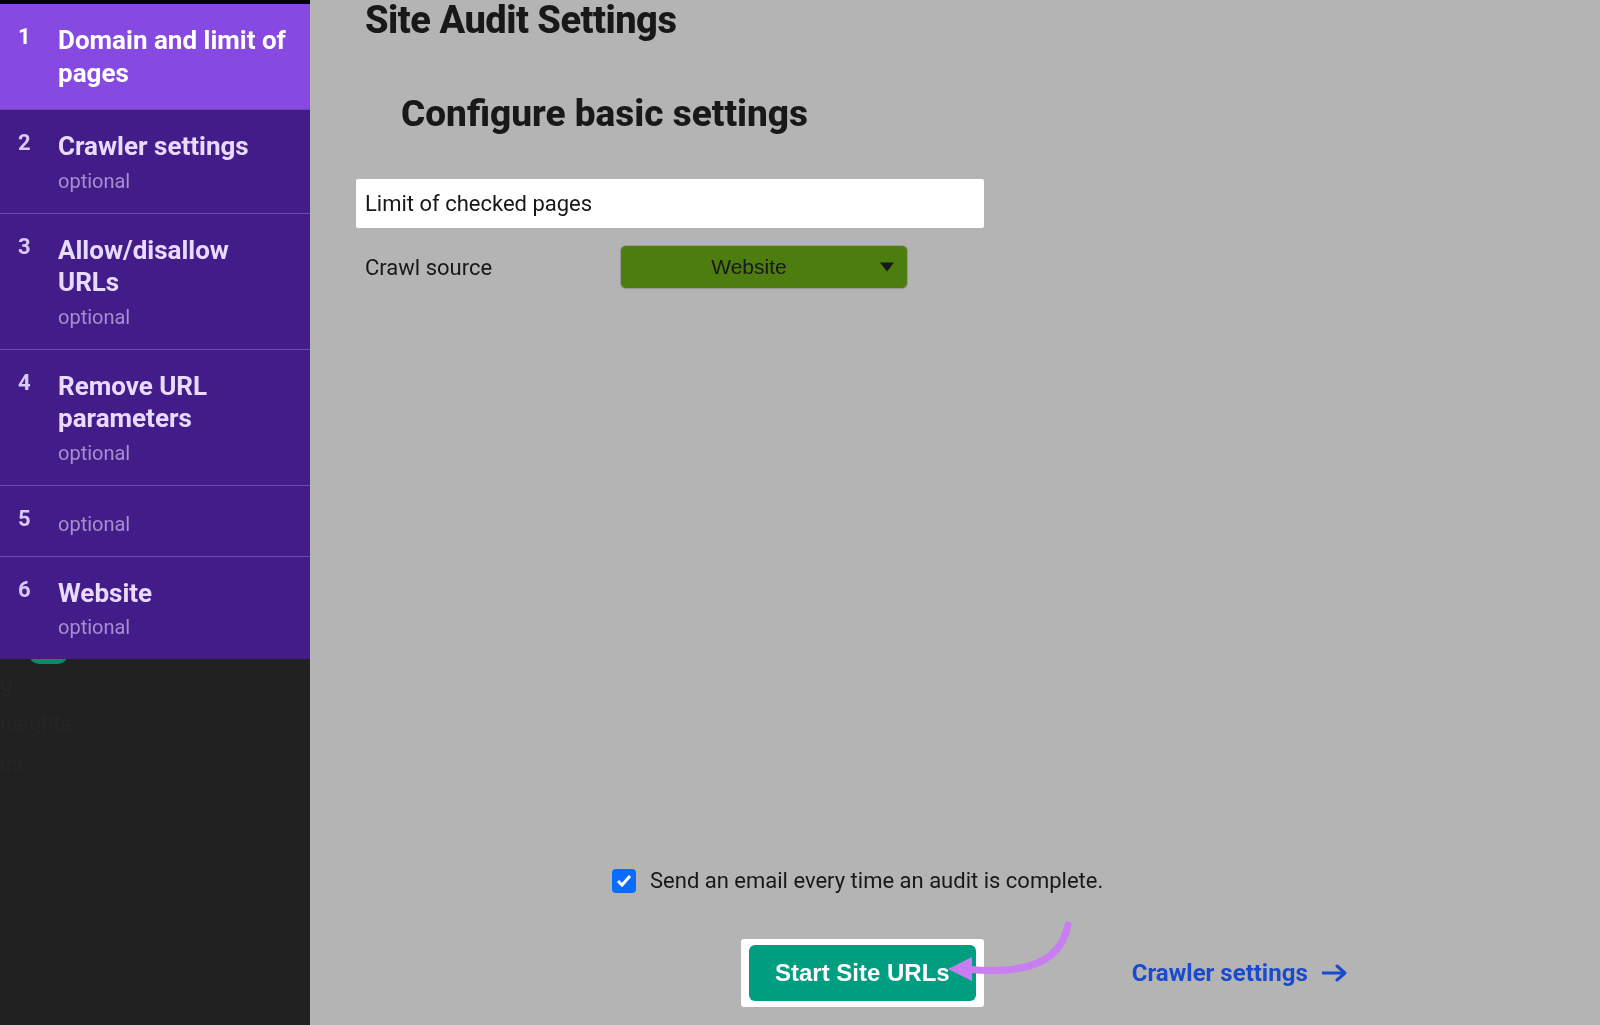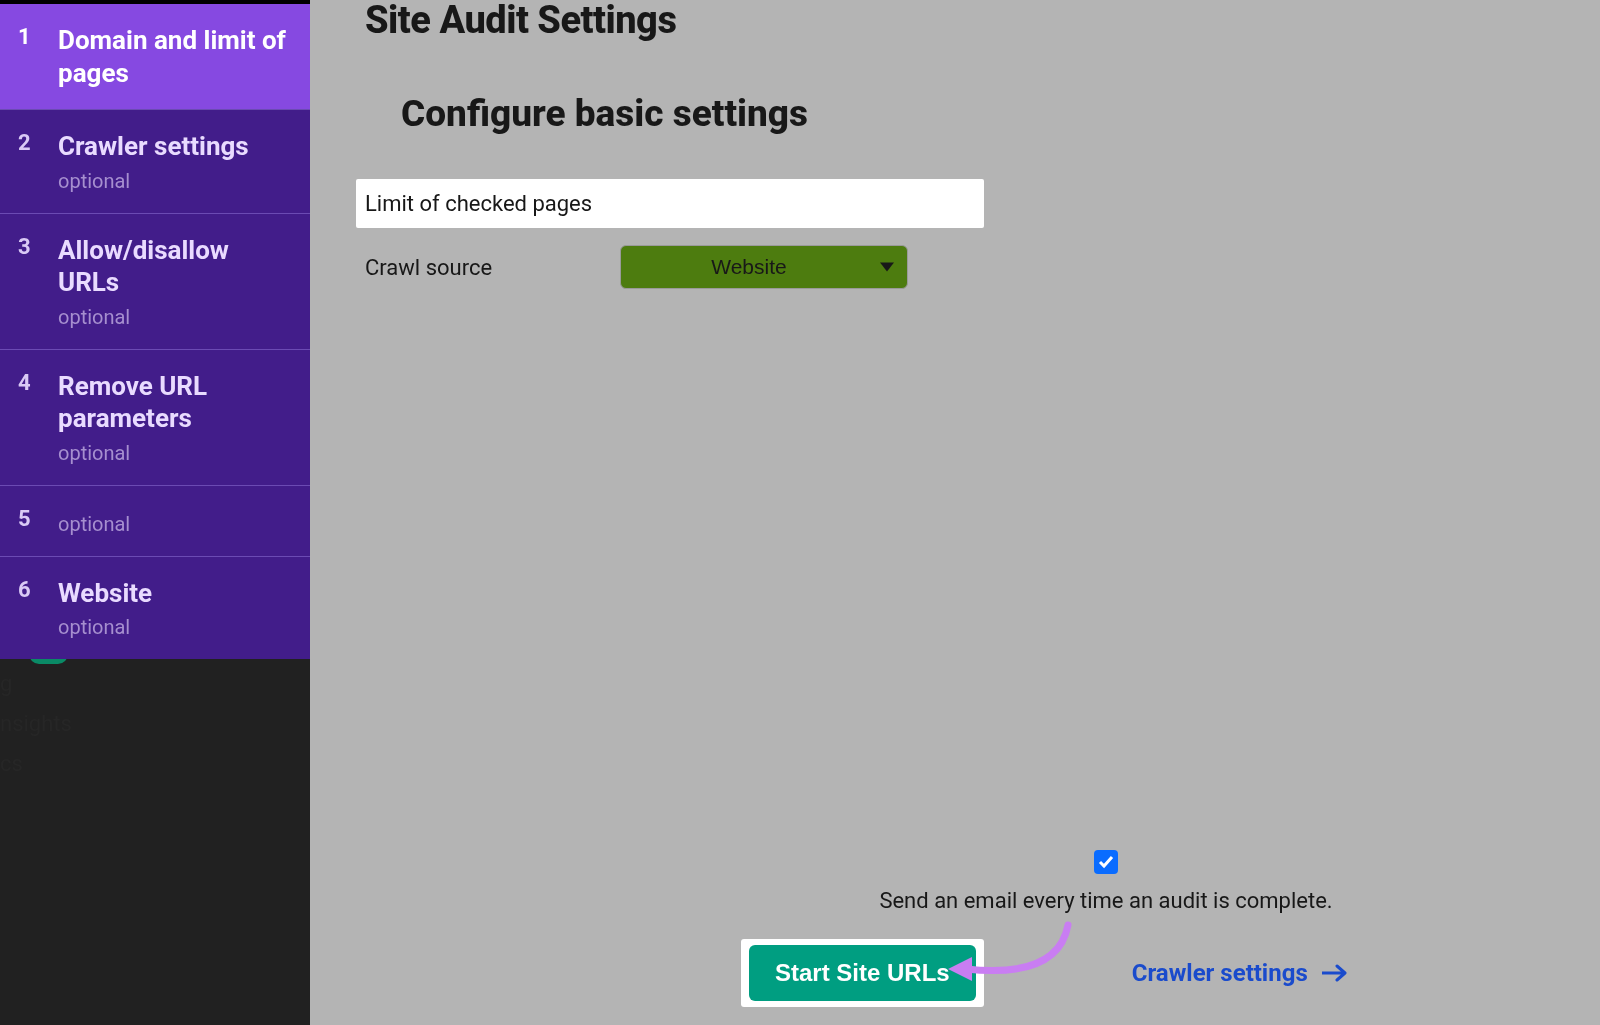--- a/index.html
+++ b/index.html
@@ -47,21 +47,21 @@
 
   .select { appearance: none; background: #e8e8e8; border: 1px solid #9a9a9a; border-radius: 6px; padding: 9px 44px 9px 14px; font-size: 21px; color: #181818; position: relative; cursor: pointer; }
   .select-wrap { position: relative; display: inline-block; }
   .select-wrap::after { content: ""; position: absolute; right: 14px; top: 50%; width: 0; height: 0; border-left: 7px solid transparent; border-right: 7px solid transparent; border-top: 9px solid #181818; transform: translateY(-50%); pointer-events: none; }
   .select.limit { width: 250px; }
   .select.source { width: 288px; background: #4d7c0f; }
   .per-audit { font-size: 21px; color: #181818; }
 
   
   .footer { position: absolute; left: 0; right: 0; bottom: 18px; padding-left: 302px; }
-  .email-row { display: flex; align-items: center; gap: 14px; margin-bottom: 26px; flex-direction: column; }
+  .email-row { display: flex; align-items: center; gap: 14px; margin-bottom: 46px; }
   .checkbox { width: 24px; height: 24px; background: #0a6cff; border-radius: 4px; display: flex; align-items: center; justify-content: center; cursor: pointer; }
   .checkbox svg { width: 16px; height: 16px; stroke: #fff; stroke-width: 3; fill: none; }
   .email-label { font-size: 22px; color: #181818; }
 
   .actions { display: flex; align-items: center; gap: 0; }
   .start-btn-wrap { background: #fff; padding: 6px 8px; margin-left: 129px; border-radius: 3px; position: relative; }
   .start-btn { background: #009e81; color: #fff; font-size: 24px; font-weight: 700; border: none; border-radius: 6px; padding: 14px 26px; cursor: pointer; }
   .next-link { color: #1a4bcc; font-size: 24px; font-weight: 700; margin-left: 148px; cursor: pointer; display: inline-flex; align-items: center; gap: 14px; }
   .next-link svg { width: 26px; height: 18px; }
 

